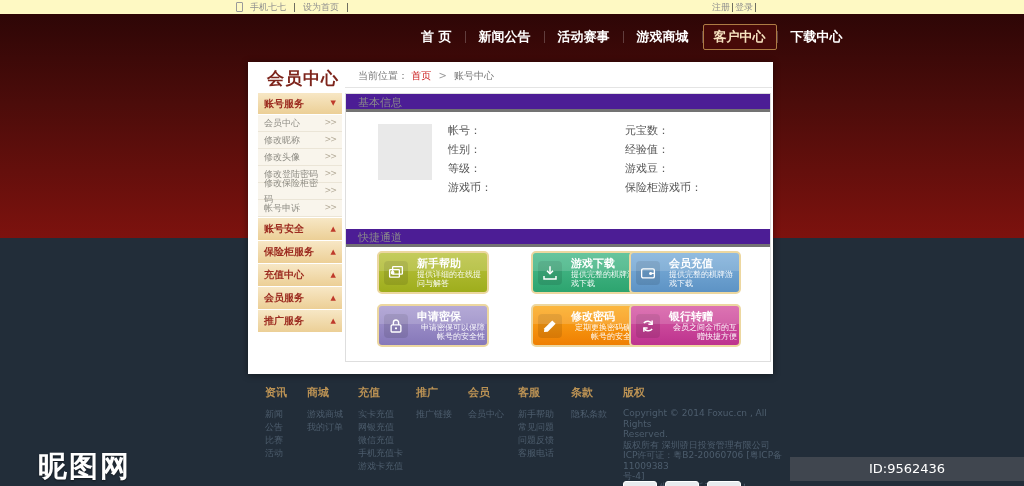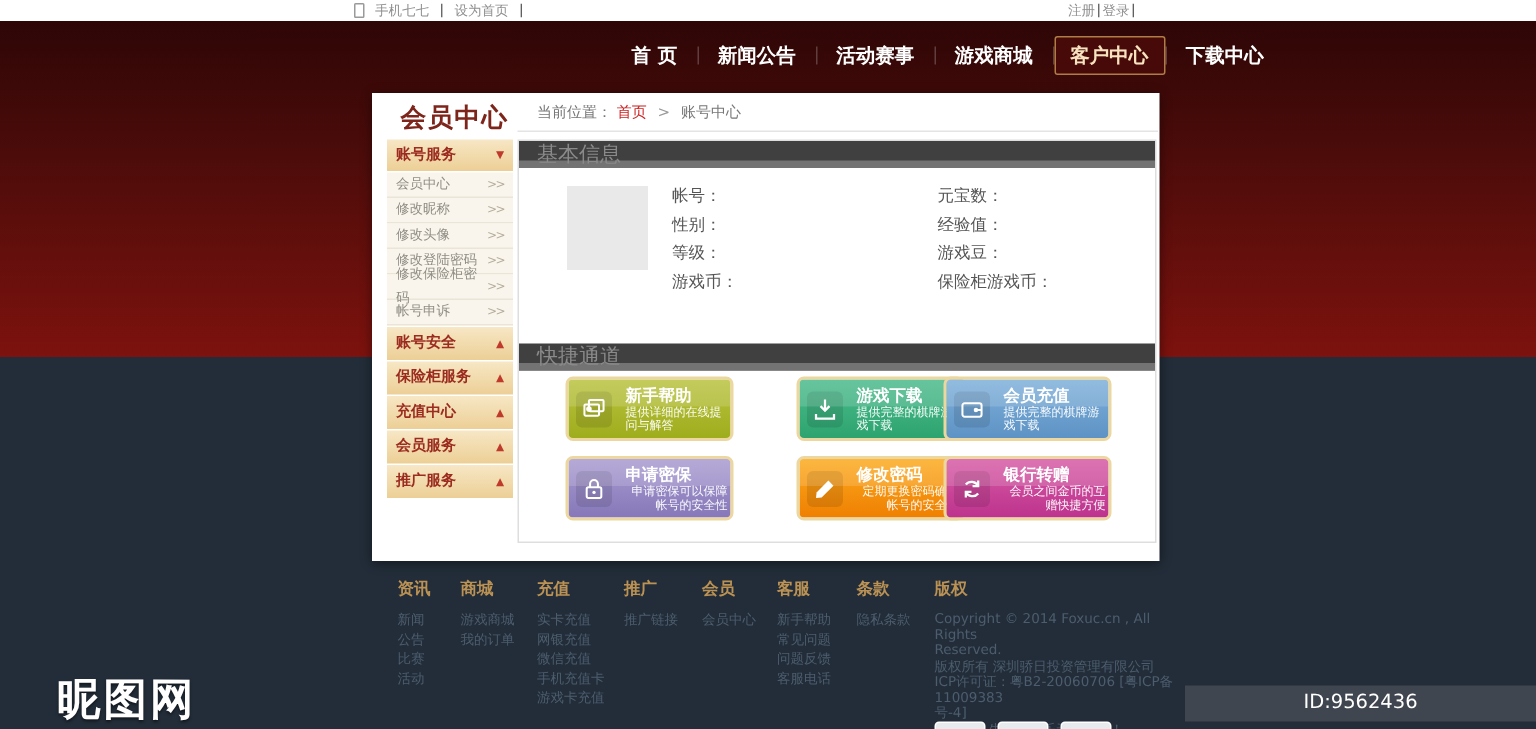--- a/index.html
+++ b/index.html
@@ -1,20 +1,20 @@
 <!DOCTYPE html>
 <html><head>
 <meta charset="utf-8">
 <style>
   * { margin:0; padding:0; box-sizing:border-box; }
   html,body { width:1024px; height:486px; overflow:hidden; }
   body { position:relative; background:#222d39; font-family:"DejaVu Sans","Liberation Sans",sans-serif; }
 
   
-  .topbar { position:absolute; left:0; top:0; width:1024px; height:14px; background:#ffffff; font-size:9px; color:#8f8f8f; }
+  .topbar { position:absolute; left:0; top:0; width:1024px; height:14px; background:#fef9c3; font-size:9px; color:#8f8f8f; }
   .topbar-left { position:absolute; left:236px; top:0; height:14px; display:flex; align-items:center; gap:7px; }
   .topbar-right { position:absolute; left:712px; top:0; height:14px; display:flex; align-items:center; gap:1px; }
   .tb-sep { color:#3f3f3f; }
   .phone-icon { display:inline-block; width:7px; height:10px; border:1px solid #9a9a9a; border-radius:1px; }
   .tb-link { cursor:pointer; }
 
   .red-band { position:absolute; left:0; top:14px; width:1024px; height:224px;
     background:linear-gradient(180deg,#2e0606 0%,#4c0c0a 40%,#7d120e 100%); }
   .navy-band { position:absolute; left:0; top:238px; width:1024px; height:248px; background:#222d39; }
 
@@ -41,22 +41,22 @@
   .sb-suffix { color:#b5ac9a; font-size:8px; letter-spacing:-1px; }
 
   
   .breadcrumb { position:absolute; left:97px; top:2px; width:427px; height:24px; line-height:24px; background:#fff;
     border-bottom:1px solid #e4e4e4; font-size:10px; color:#777; padding-left:13px; }
   .bc-home { color:#cc2222; cursor:pointer; }
   .bc-sep { color:#999; margin:0 4px; }
 
   
   .content-box { position:absolute; left:97px; top:31px; width:426px; height:269px; border:1px solid #dedede; background:#fff; }
-  .sec-head { position:absolute; left:0; width:424px; height:18px; line-height:18px; background:#404040;
-    border-bottom:5px solid #737373; font-size:14px; color:#8a8a8a; padding-left:12px; }
+  .sec-head { position:absolute; left:0; width:424px; height:18px; line-height:18px; background:#4c1d95;
+    border-bottom:3px solid #737373; font-size:11px; color:#8a8a8a; padding-left:12px; }
   .sec-head.first { top:0; }
   .sec-head.second { top:135px; }
   .avatar { position:absolute; left:32px; top:30px; width:54px; height:56px; background:#e9e9e9; }
   .fields { position:absolute; top:27px; list-style:none; }
   .fields.left-col { left:102px; }
   .fields.right-col { left:279px; }
   .fields li { height:19px; line-height:19px; font-size:11px; color:#555; }
 
   
   .qbtn { position:absolute; width:112px; height:43px; border:2px solid #ecd7a0; border-radius:5px; cursor:pointer; overflow:hidden; }

